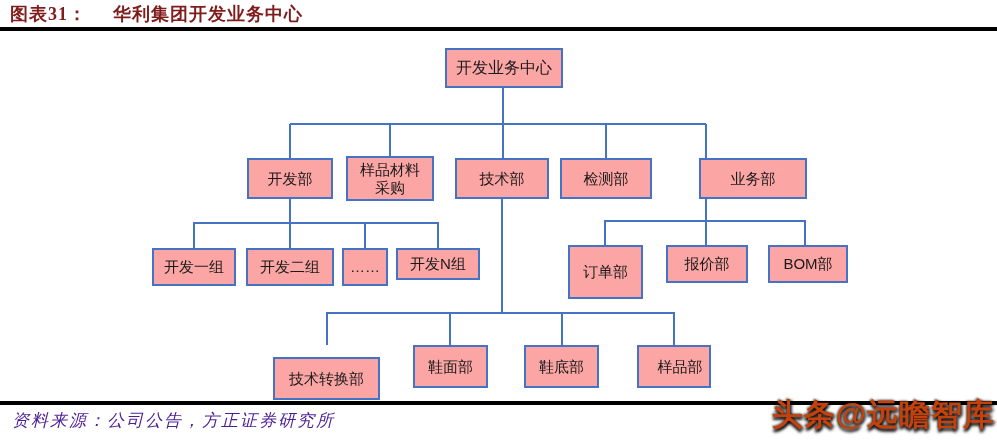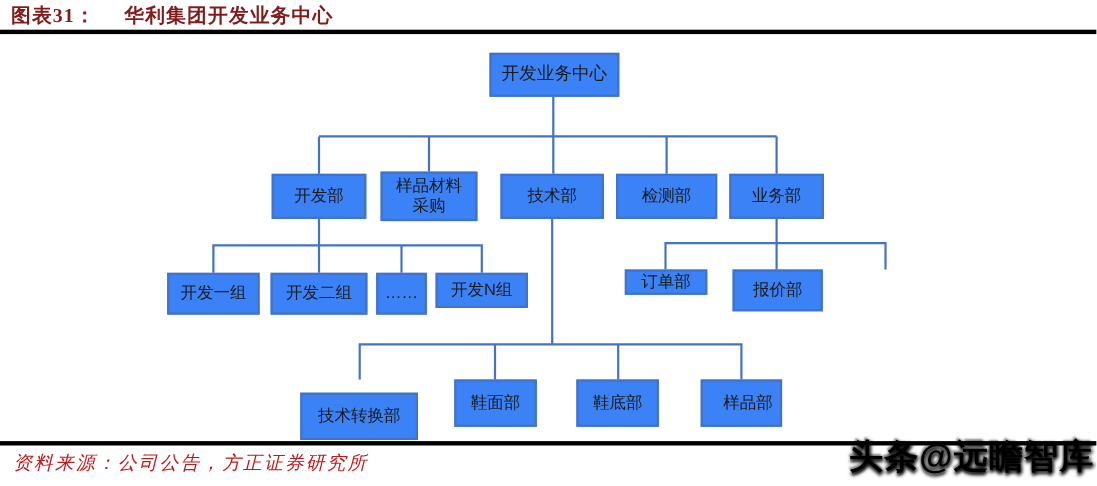--- a/index.html
+++ b/index.html
@@ -24,55 +24,55 @@
   .figure-header .fig-label{margin-right:26px;}
   .rule{position:absolute;left:0;width:997px;height:4px;background:var(--rule);}
   .rule-top{top:27px;}
   .rule-bottom{top:401px;}
   .connector-svg{position:absolute;left:0;top:0;width:997px;height:442px;}
   .connector-svg path{stroke:var(--connector);stroke-width:2;fill:none;}
   .org-box{
     position:absolute;
     box-sizing:border-box;
     border:2px solid var(--connector);
-    background:#3b82f6;
+    background:#fca5a5;
     color:var(--boxtext);
     display:flex;align-items:center;justify-content:center;
     text-align:center;
     font-size:15px;line-height:1.15;
     z-index:2;
   }
   .root-box{left:445px;top:48px;width:118px;height:40px;font-size:16px;}
   .b-dev  {left:247px;top:158px;width:86px;height:41px;}
   .b-mat  {left:346px;top:156px;width:88px;height:45px;padding:0 11px;}
   .b-tech {left:455px;top:158px;width:94px;height:41px;}
   .b-test {left:560px;top:158px;width:92px;height:41px;}
-  .b-biz  {left:663px;top:158px;width:86px;height:41px;}
+  .b-biz  {left:699px;top:158px;width:108px;height:41px;}
   .b-g1   {left:152px;top:248px;width:84px;height:38px;}
   .b-g2   {left:246px;top:248px;width:88px;height:38px;}
   .b-gd   {left:342px;top:248px;width:46px;height:38px;}
   .b-gn   {left:396px;top:248px;width:84px;height:32px;}
-  .b-order{left:568px;top:245px;width:75px;height:23px;}
+  .b-order{left:568px;top:245px;width:75px;height:54px;}
   .b-quote{left:666px;top:245px;width:82px;height:38px;}
   .b-bom  {left:768px;top:245px;width:80px;height:38px;}
   .b-conv {left:273px;top:345px;width:107px;height:43px;margin-top:12px;}
   .b-upper{left:413px;top:345px;width:75px;height:43px;}
   .b-sole {left:524px;top:345px;width:75px;height:43px;}
   .b-sample{left:637px;top:345px;width:74px;height:43px;padding-left:12px;}
   .figure-source{
     position:absolute;left:12px;top:409px;
     font-family:"Liberation Serif", serif;
-    font-style:italic;font-size:17px;color:#b91c1c;
+    font-style:italic;font-size:17px;color:#4c1d95;
     letter-spacing:2px;white-space:nowrap;
   }
   .watermark{
     position:absolute;right:2px;top:394px;
     font-family:"Liberation Sans", sans-serif;
     font-weight:bold;font-size:31px;
-    color:#000000;
+    color:#c2410c;
     text-shadow:0 3px 3px rgba(0,0,0,0.9), 2px 1px 3px rgba(0,0,0,0.75), -1px -1px 2px rgba(0,0,0,0.45);
     letter-spacing:1px;white-space:nowrap;
     z-index:5;
   }
 </style>
 </head>
 <body>
 
 <div class="page">
 
@@ -116,20 +116,21 @@
   <div class="org-box b-test">检测部</div>
   <div class="org-box b-biz">业务部</div>
 
   <div class="org-box b-g1">开发一组</div>
   <div class="org-box b-g2">开发二组</div>
   <div class="org-box b-gd">……</div>
   <div class="org-box b-gn">开发N组</div>
 
   <div class="org-box b-order">订单部</div>
   <div class="org-box b-quote">报价部</div>
+  <div class="org-box b-bom">BOM部</div>
 
   <div class="org-box b-conv">技术转换部</div>
   <div class="org-box b-upper">鞋面部</div>
   <div class="org-box b-sole">鞋底部</div>
   <div class="org-box b-sample">样品部</div>
 
   <div class="rule rule-bottom"></div>
 
   <div class="figure-source">资料来源：公司公告，方正证券研究所</div>
 

